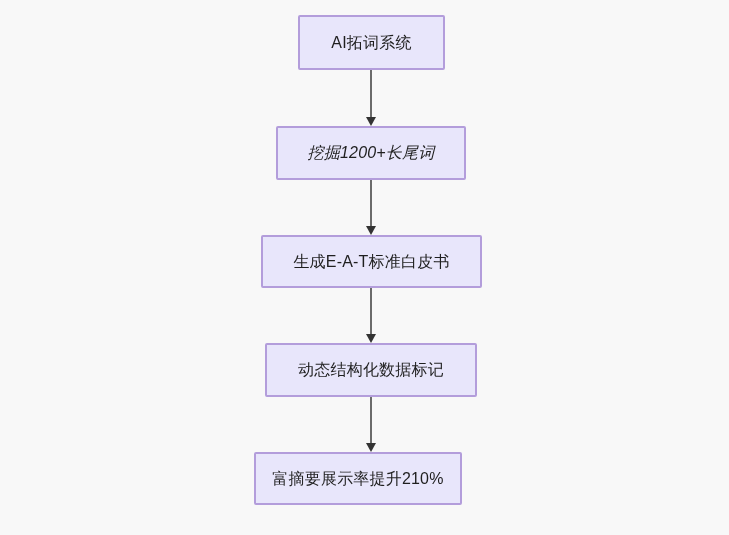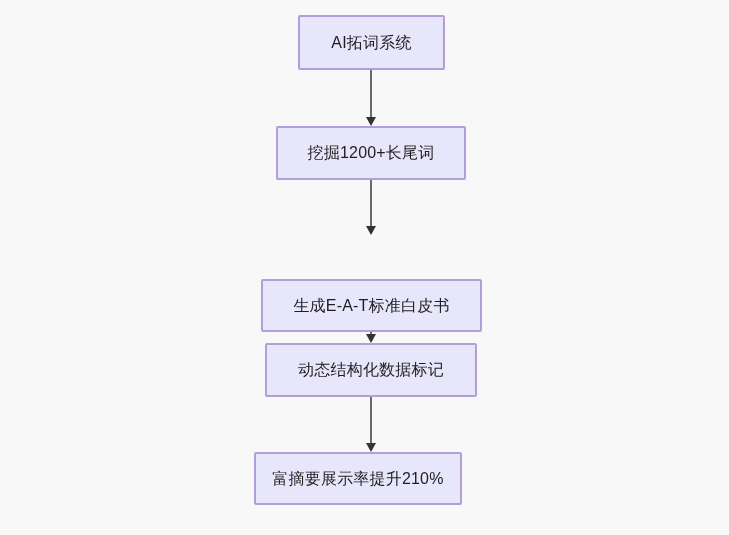--- a/index.html
+++ b/index.html
@@ -69,25 +69,25 @@
   <div class="connector" style="left: 371px; top: 288px; height: 46px; background: rgb(107, 107, 107);"></div>
   <div class="arrowhead" style="left: 371px; top: 334px; border-top-color: rgb(51, 51, 51);"></div>
 
   <div class="connector" style="left: 371px; top: 397px; height: 46px; background: rgb(107, 107, 107);"></div>
   <div class="arrowhead" style="left: 371px; top: 443px; border-top-color: rgb(51, 51, 51);"></div>
 
   <div class="node" style="left: 298px; top: 15px; width: 147px; height: 55px; background: rgb(232, 230, 251); border-color: rgb(179, 157, 219); color: rgb(31, 31, 31);">
     <span class="node-label">AI拓词系统</span>
   </div>
 
-  <div class="node" style="left: 276px; top: 126px; width: 190px; height: 54px; background: rgb(232, 230, 251); border-color: rgb(179, 157, 219); color: rgb(31, 31, 31);">
+  <div class="node" style="left: 276px; top: 126px; width: 190px; height: 54px; background: rgb(232, 230, 251); border-color: rgb(179, 157, 219); color: rgb(31, 31, 31); font-style: italic;">
     <span class="node-label">挖掘1200+长尾词</span>
   </div>
 
-  <div class="node" style="left: 261px; top: 235px; width: 221px; height: 53px; background: rgb(232, 230, 251); border-color: rgb(179, 157, 219); color: rgb(31, 31, 31); margin-top: 44px;">
+  <div class="node" style="left: 261px; top: 235px; width: 221px; height: 53px; background: rgb(232, 230, 251); border-color: rgb(179, 157, 219); color: rgb(31, 31, 31);">
     <span class="node-label">生成E-A-T标准白皮书</span>
   </div>
 
   <div class="node" style="left: 265px; top: 343px; width: 212px; height: 54px; background: rgb(232, 230, 251); border-color: rgb(179, 157, 219); color: rgb(31, 31, 31);">
     <span class="node-label">动态结构化数据标记</span>
   </div>
 
   <div class="node" style="left: 254px; top: 452px; width: 208px; height: 53px; background: rgb(232, 230, 251); border-color: rgb(179, 157, 219); color: rgb(31, 31, 31);">
     <span class="node-label">富摘要展示率提升210%</span>
   </div>

